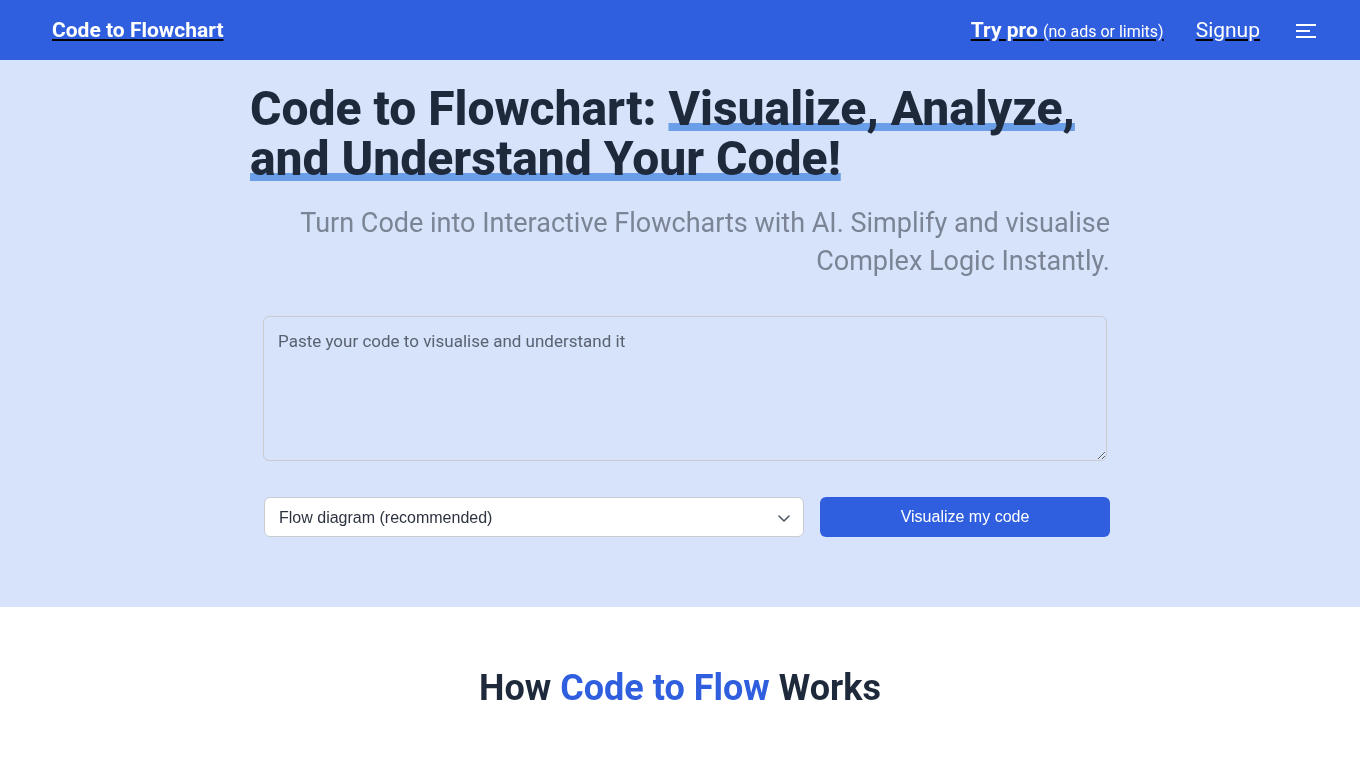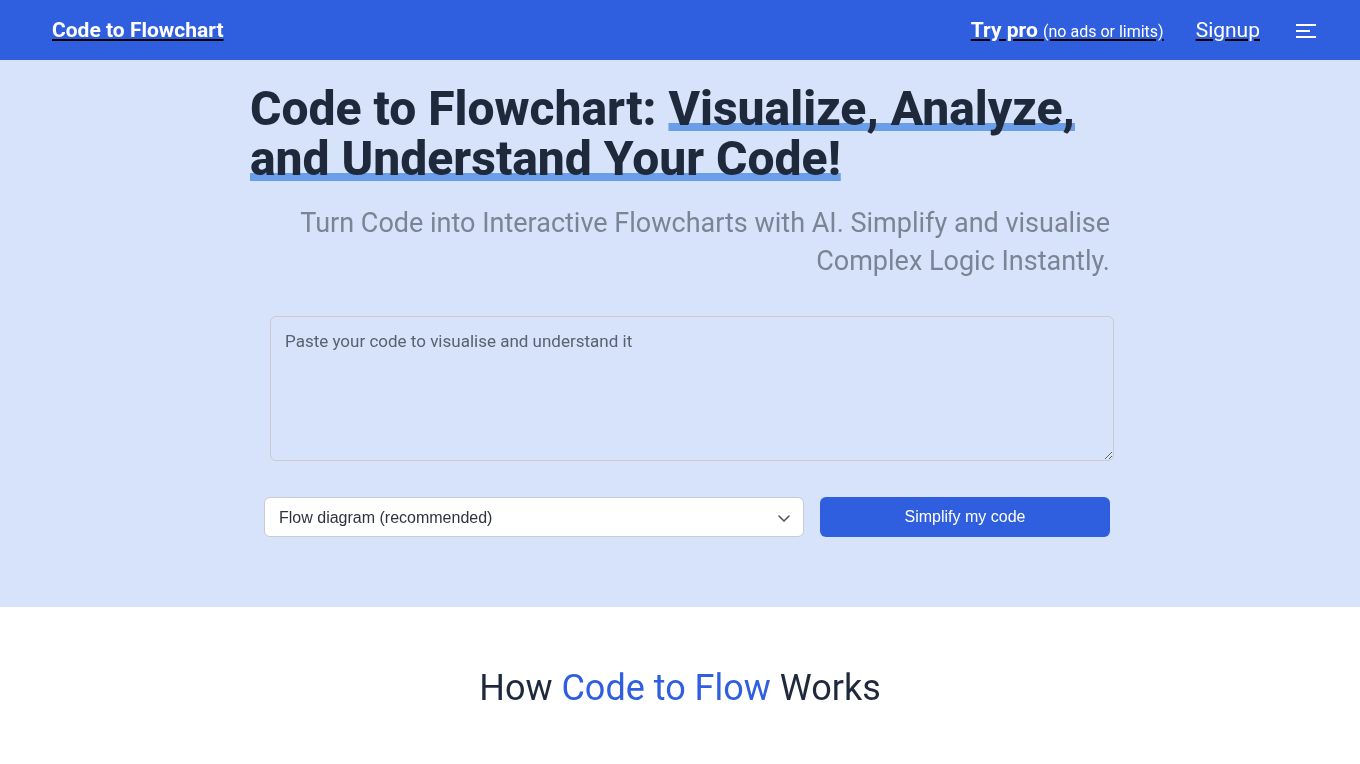--- a/index.html
+++ b/index.html
@@ -99,21 +99,21 @@
       width: 100%;
       height: 145px;
       border: 1px solid #c8cbd0;
       border-radius: 6px;
       padding: 14px;
       font-size: 17px;
       font-family: inherit;
       resize: both;
       background: #d6e3fb;
       color: #333;
-      margin-left: 20px;
+      margin-left: 13px;
       margin-right: 8px;
       width: calc(100% - 16px);
     }
     .code-textarea::placeholder {
       color: #5a6270;
     }
     .controls {
       display: flex;
       gap: 16px;
       margin-top: 32px;
@@ -154,21 +154,21 @@
       font-weight: 500;
       cursor: pointer;
     }
     .how-section {
       background: #ffffff;
       padding: 60px 0;
       text-align: center;
     }
     .how-title {
       font-size: 36px;
-      font-weight: 400;
+      font-weight: 700;
       color: #1e293b;
     }
     .how-title-accent {
       color: #2f5fde;
     }
   </style>
 </head>
 <body>
 
 <header class="header">
@@ -198,21 +198,21 @@
       <div class="select-wrapper">
         <select class="diagram-select">
           <option>Flow diagram (recommended)</option>
         </select>
         <span class="select-chevron">
           <svg width="12" height="8" viewBox="0 0 12 8">
               <path d="M1 1.5 L6 6.5 L11 1.5" stroke="#4a5260" stroke-width="1.5" fill="none" stroke-linecap="round" stroke-linejoin="round"></path>
             </svg>
         </span>
       </div>
-      <button class="visualise-btn">Simplify my code</button>
+      <button class="visualise-btn">Visualize my code</button>
     </div>
   </div>
 </section>
 
 <section class="how-section">
   <h2 class="how-title">
     <span>How </span><span class="how-title-accent">Code to Flow</span><span> Works</span>
   </h2>
 </section>
 

